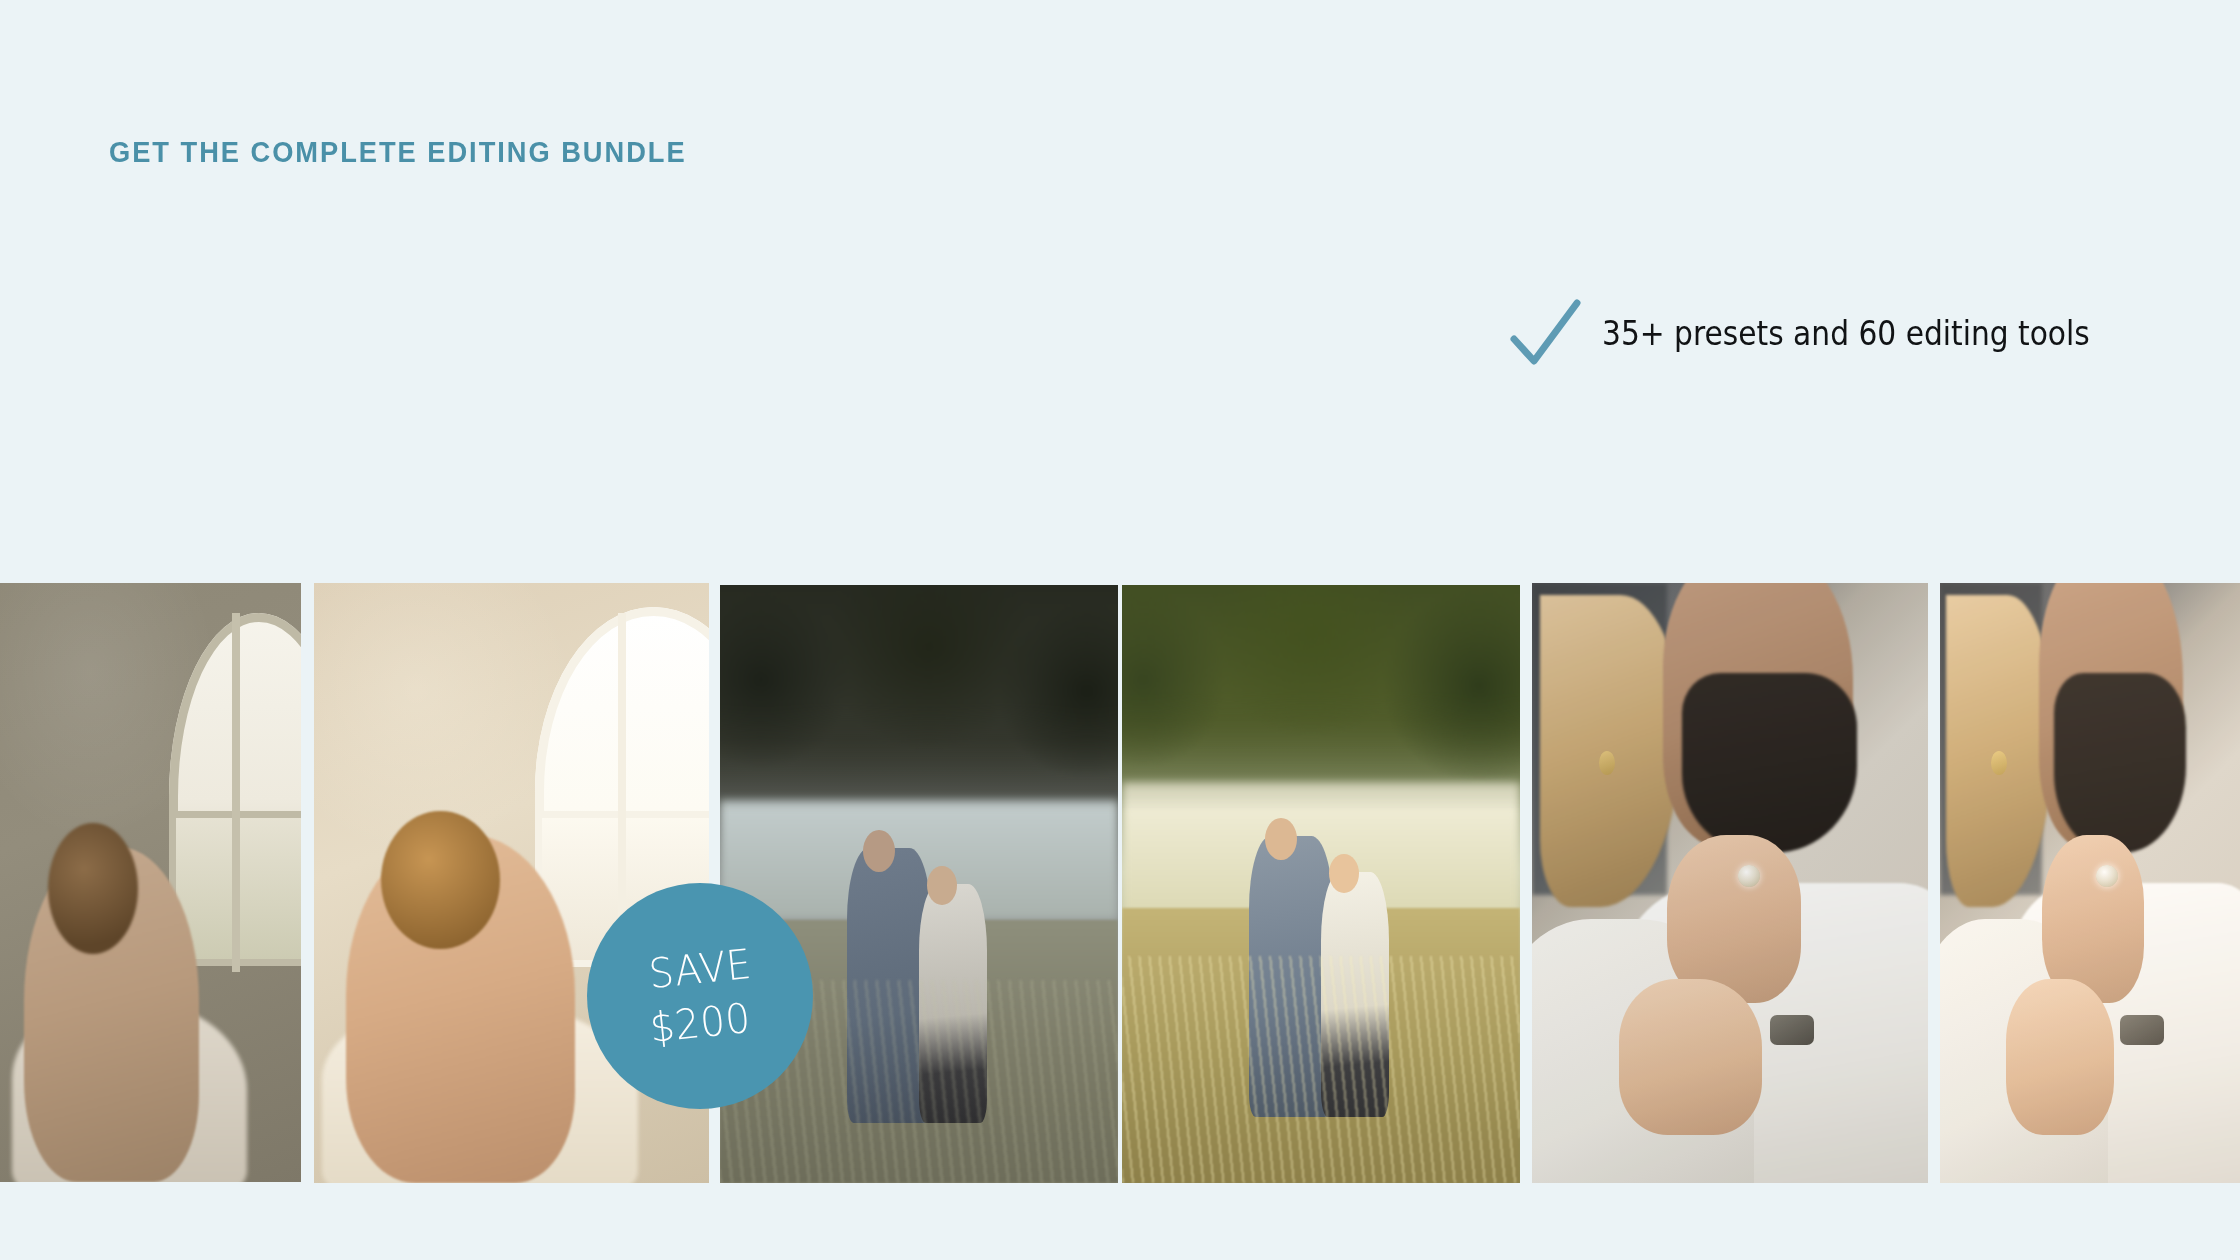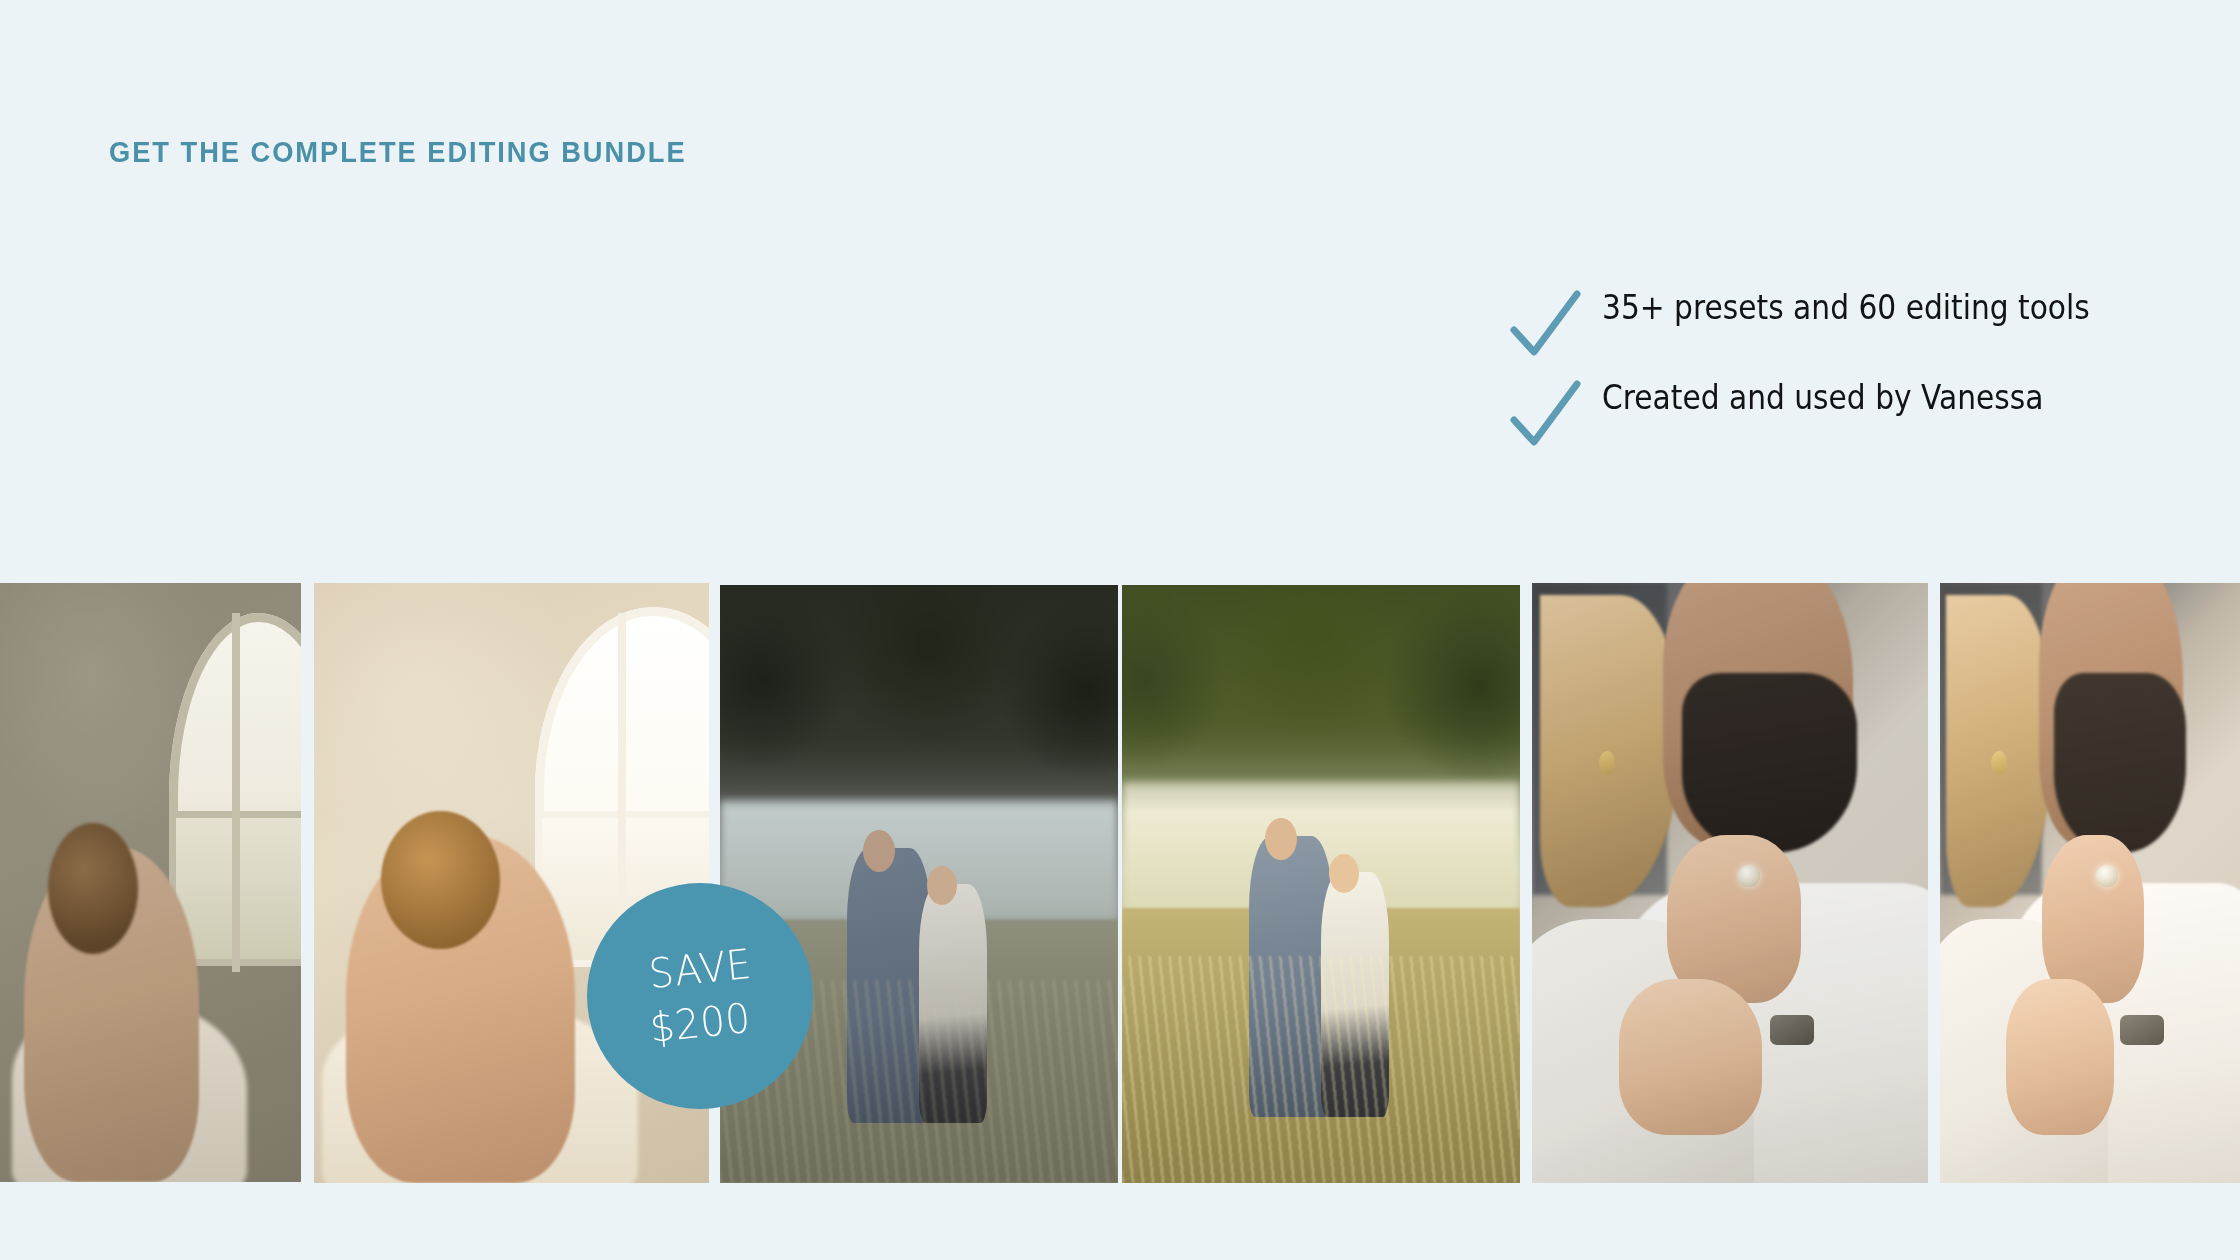--- a/index.html
+++ b/index.html
@@ -69,20 +69,21 @@
 
   
   #benefits {
     position: absolute;
     left: 1508px;
     top: 248px;
     width: 700px;
   }
   .benefit-row {
     display: flex;
+    align-items: center;
     height: 90px;
   }
   .check-icon {
     width: 76px;
     height: 72px;
     flex: 0 0 76px;
     display: block;
     margin-right: 18px;
   }
   .benefit-text {
@@ -587,26 +588,20 @@
 
     <div id="benefits">
 
       <div class="benefit-row">
         <svg class="check-icon" viewBox="0 0 76 72">
           <path d="M6 42 L26 64 L69 6" fill="none" stroke="#5e9bb4" stroke-width="7" stroke-linecap="round" stroke-linejoin="round"></path>
         </svg>
         <span class="benefit-text">35+ presets and 60 editing tools</span>
       </div>
 
-      <div class="benefit-row">
-        <svg class="check-icon" viewBox="0 0 76 72">
-          <path d="M6 42 L26 64 L69 6" fill="none" stroke="#5e9bb4" stroke-width="7" stroke-linecap="round" stroke-linejoin="round"></path>
-        </svg>
-        <span class="benefit-text">Created and used by Vanessa</span>
-      </div>
 
     </div>
   </div>
 
   <div id="photo-strip">
 
     <div class="photo-panel" style="left:0px; top:0px; width:301px; height:599px;">
       <div class="photo-inner">
         <div class="p1-bg"></div>
         <div class="p1-window"></div>

